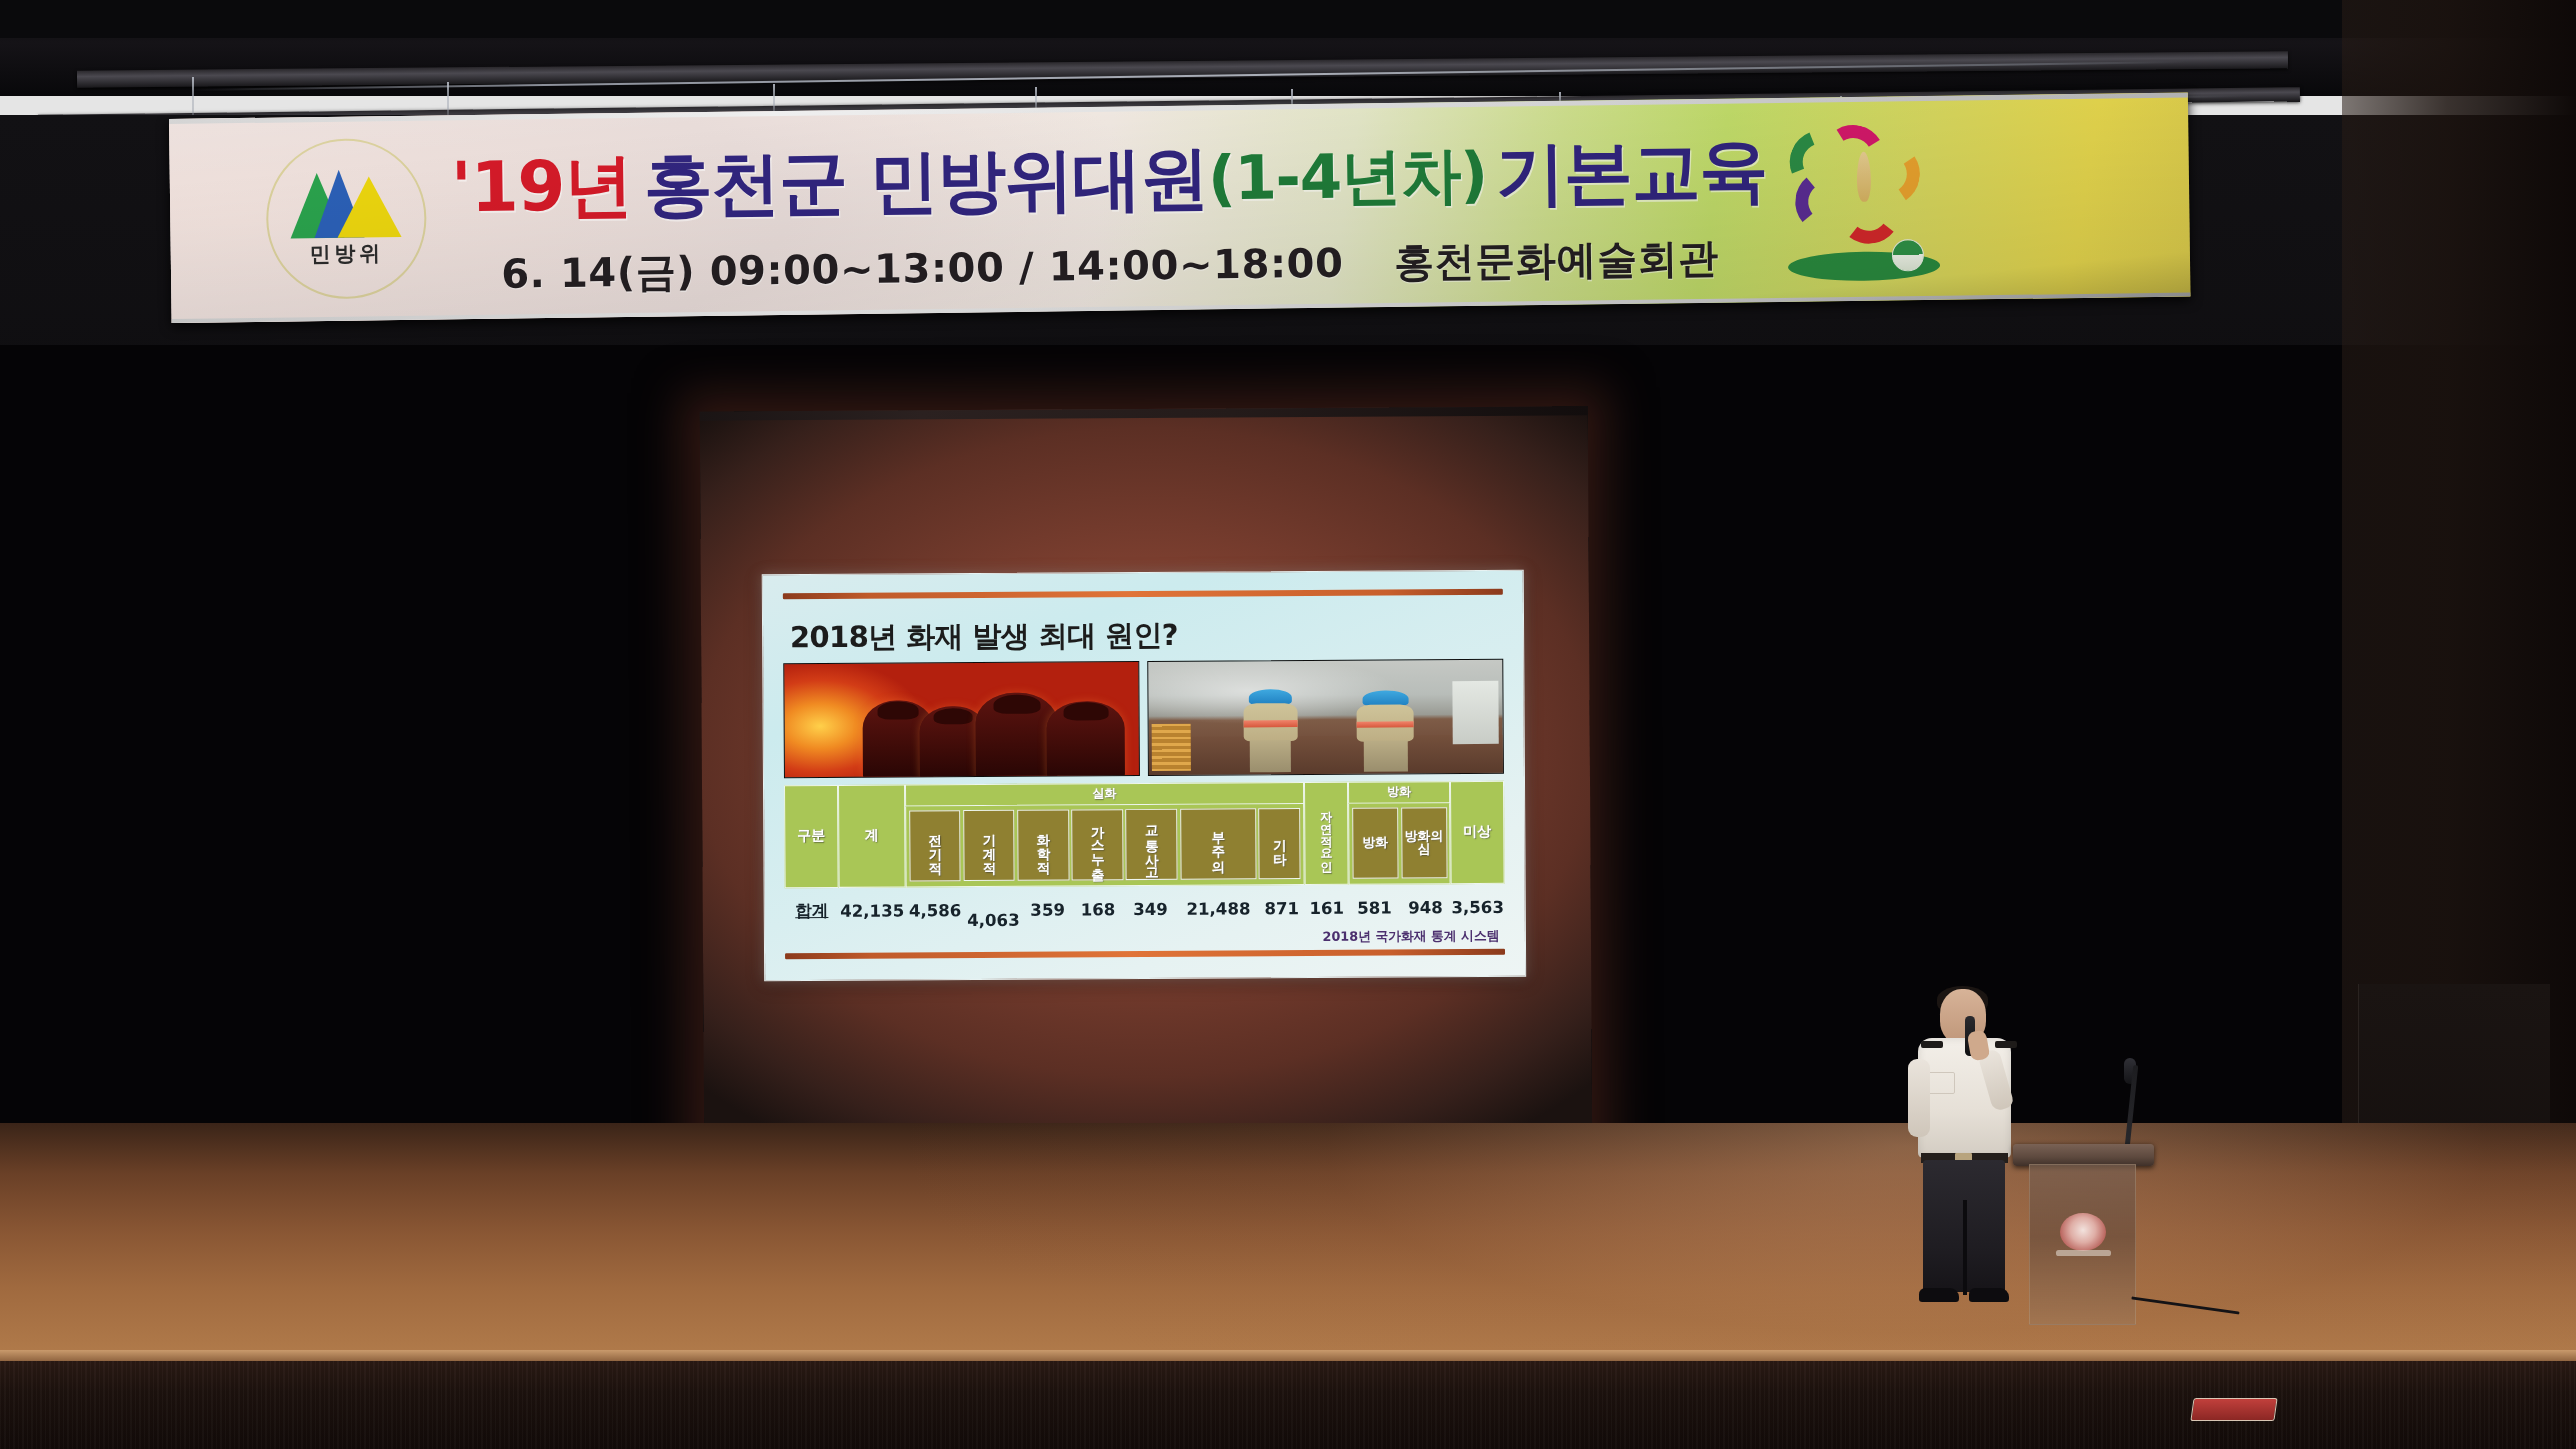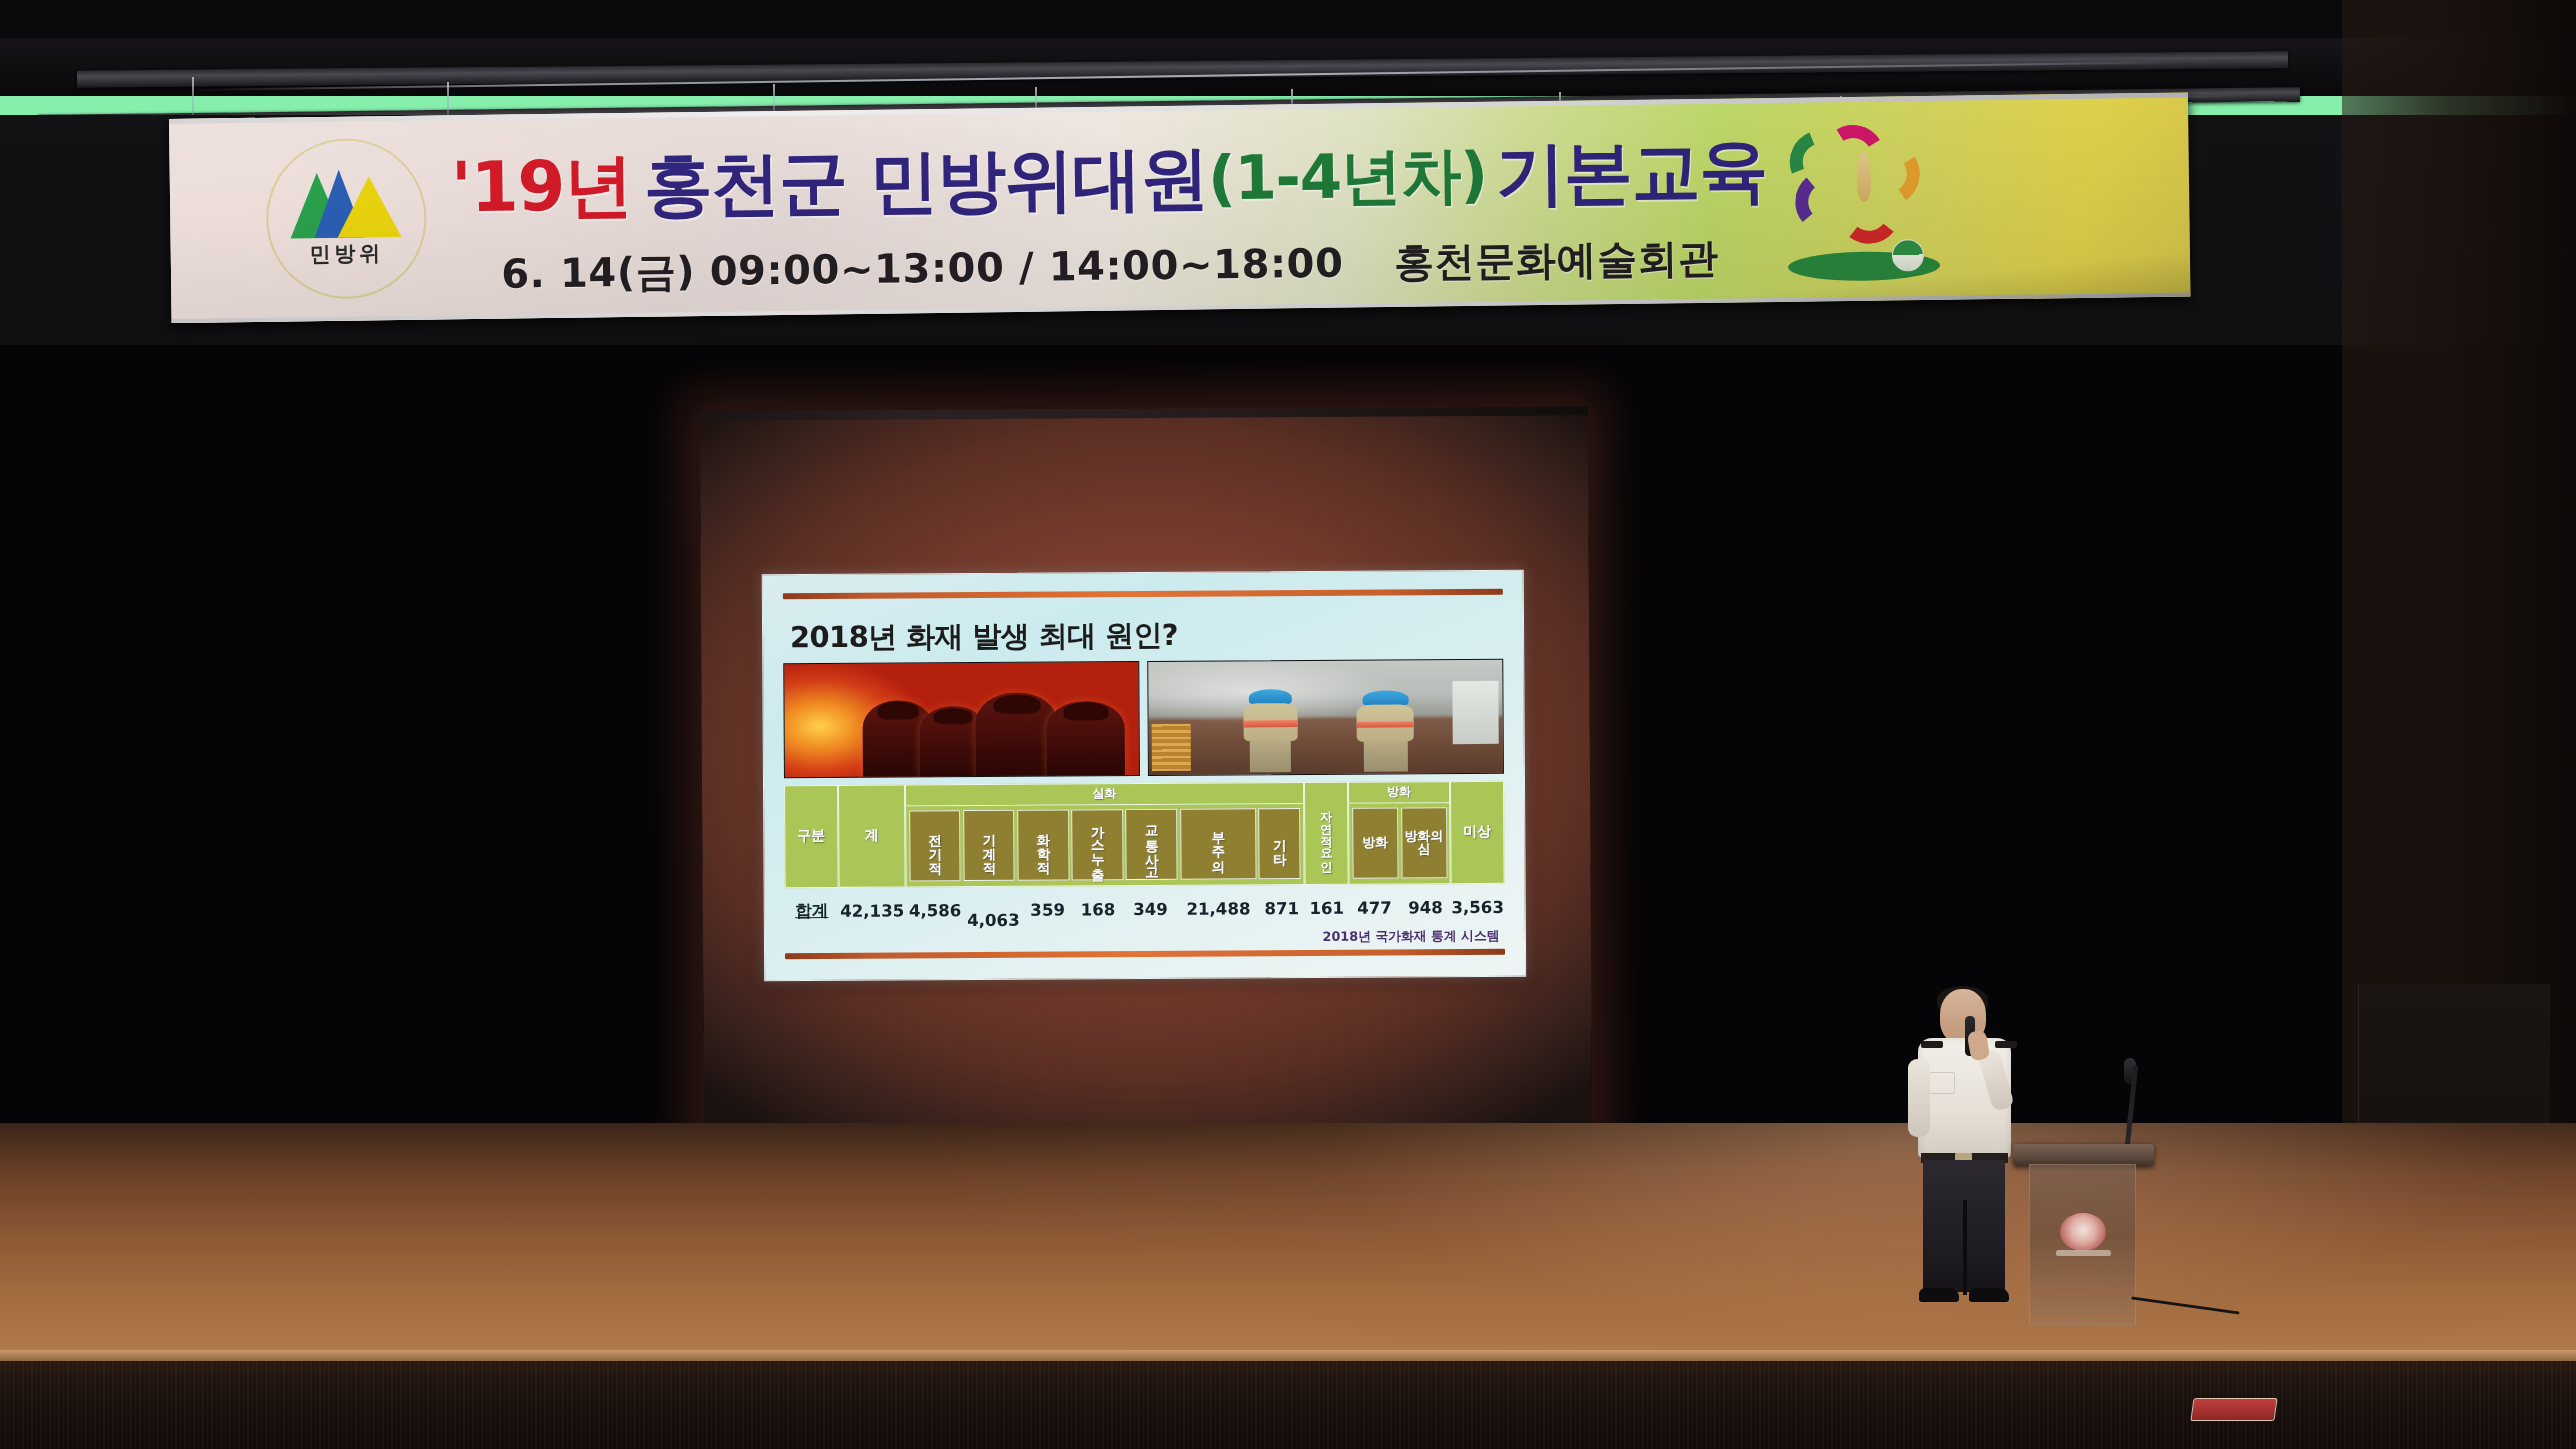--- a/index.html
+++ b/index.html
@@ -4,21 +4,21 @@
 <style>
   * { margin:0; padding:0; box-sizing:border-box; }
   html,body { background:#000; }
   body {
     width:2576px; height:1449px;
     font-family:"DejaVu Sans","Liberation Sans",sans-serif;
     overflow:hidden; position:relative;
   }
 
   
-  #stage-scene { position:absolute; inset:0; background:#86efac; overflow:hidden; }
+  #stage-scene { position:absolute; inset:0; background:#e5e5e5; overflow:hidden; }
 
   .ceiling-band {
     position:absolute; left:0; width:100%;
     background:linear-gradient(180deg,#0d0c0e 0%,#151317 45%,#08080a 100%);
   }
   .truss {
     position:absolute;
     background:linear-gradient(180deg,#2a282c 0%,#4b4950 35%,#1a191c 100%);
     box-shadow:0 1.3px 3.8px rgba(0,0,0,.8);
   }
@@ -568,21 +568,21 @@
           <div class="dcell" style="width:7.4%;text-decoration:underline;">합계</div>
           <div class="dcell" style="width:9.4%;">42,135</div>
           <div class="dcell" style="width:8.1%;">4,586</div>
           <div class="dcell" style="width:8.1%;margin-top:20px;">4,063</div>
           <div class="dcell" style="width:7.0%;">359</div>
           <div class="dcell" style="width:7.0%;">168</div>
           <div class="dcell" style="width:7.6%;">349</div>
           <div class="dcell" style="width:11.3%;">21,488</div>
           <div class="dcell" style="width:6.3%;">871</div>
           <div class="dcell" style="width:6.2%;">161</div>
-          <div class="dcell" style="width:7.1%;">477</div>
+          <div class="dcell" style="width:7.1%;">581</div>
           <div class="dcell" style="width:7.1%;">948</div>
           <div class="dcell" style="width:7.4%;">3,563</div>
         </div>
 
         <div id="table-source">2018년 국가화재 통계 시스템</div>
         <div class="slide-rule bottom"></div>
       </div>
     </div>
   </div>
 

